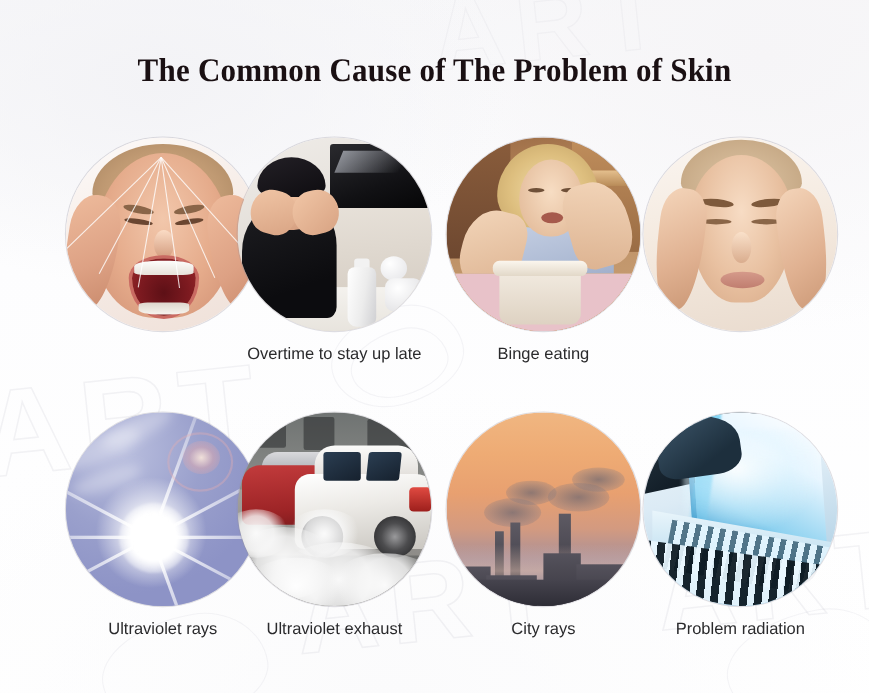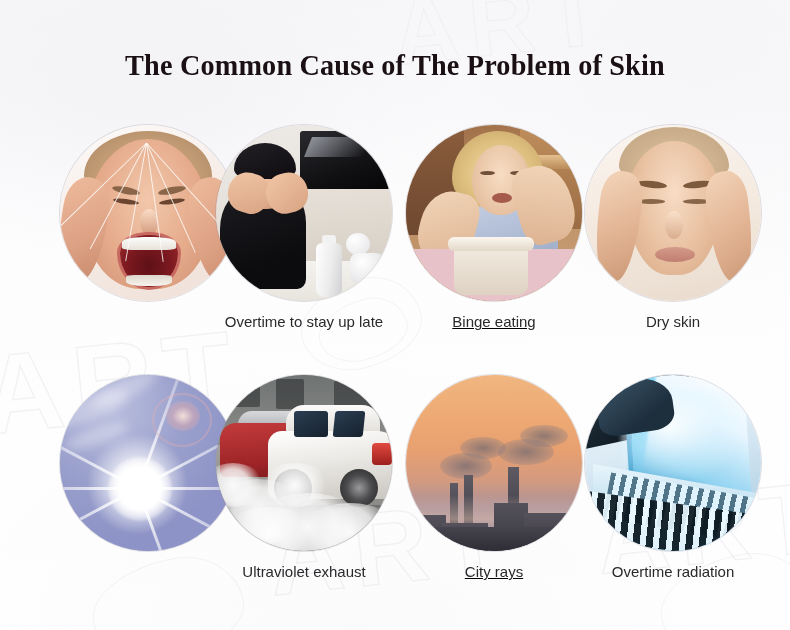--- a/index.html
+++ b/index.html
@@ -94,21 +94,21 @@
     margin-top: 12px;
     font-family: "Liberation Sans", sans-serif;
     font-size: 15px;
     font-weight: 400;
     color: #2a2a2c;
     white-space: nowrap;
   }
   
   .col-1 { left: 60px; }
   .col-2 { left: 216px; }
-  .col-3 { left: 406px; text-decoration: underline; }
+  .col-3 { left: 406px; }
   .col-4 { left: 585px; }
 
   
 
   .art { position: absolute; inset: 0; }
 
   
   .art-pressure { background: linear-gradient(160deg,#fdfbfa 0%,#f7eee9 40%,#efe0d8 100%); }
   .p-face {
     position: absolute; left: 26px; top: 14px; width: 124px; height: 150px;
@@ -621,21 +621,20 @@
           <div class="d-brow l"></div>
             <div class="d-brow r"></div>
           <div class="d-eye l"></div>
             <div class="d-eye r"></div>
           <div class="d-nose"></div>
           <div class="d-lips"></div>
           <div class="d-hand l"></div>
           <div class="d-hand r"></div>
         </div>
       </div>
-      <div class="label">Dry skin</div>
     </div>
 
   </div>
 
   <div class="row row-2">
 
     <div class="cause col-1">
       <div class="circle">
         <div class="art art-uv">
           <div class="uv-cloud uvc-a"></div>
@@ -647,20 +646,21 @@
           <div class="uv-ray" style="transform:rotate(-28deg)"></div>
           <div class="uv-ray" style="transform:rotate(152deg)"></div>
           <div class="uv-ray" style="transform:rotate(208deg)"></div>
           <div class="uv-ray" style="transform:rotate(70deg)"></div>
           <div class="uv-ray" style="transform:rotate(-70deg)"></div>
           <div class="uv-core"></div>
           <div class="uv-flare2"></div>
           <div class="uv-flare"></div>
         </div>
       </div>
+      <div class="label">Ultraviolet rays</div>
     </div>
 
     <div class="cause col-2">
       <div class="circle">
         <div class="art art-auto">
           <div class="a-bg"></div>
           <div class="a-bgbox" style="left:10px;top:8px;width:34px;height:24px"></div>
           <div class="a-bgbox" style="left:60px;top:4px;width:28px;height:30px"></div>
           <div class="a-bgbox" style="left:118px;top:6px;width:44px;height:28px"></div>
           <div class="a-road"></div>
@@ -711,18 +711,18 @@
           <div class="c-dark"></div>
           <div class="c-screen"></div>
           <div class="c-glow"></div>
           <div class="c-beam"></div>
           <div class="c-base"></div>
           <div class="c-keys"></div>
           <div class="c-stripes"></div>
           <div class="c-hand"></div>
         </div>
       </div>
-      <div class="label">Overtime radiation</div>
+      <div class="label">Problem radiation</div>
     </div>
 
   </div>
 
 </div>
 
 </body></html>

